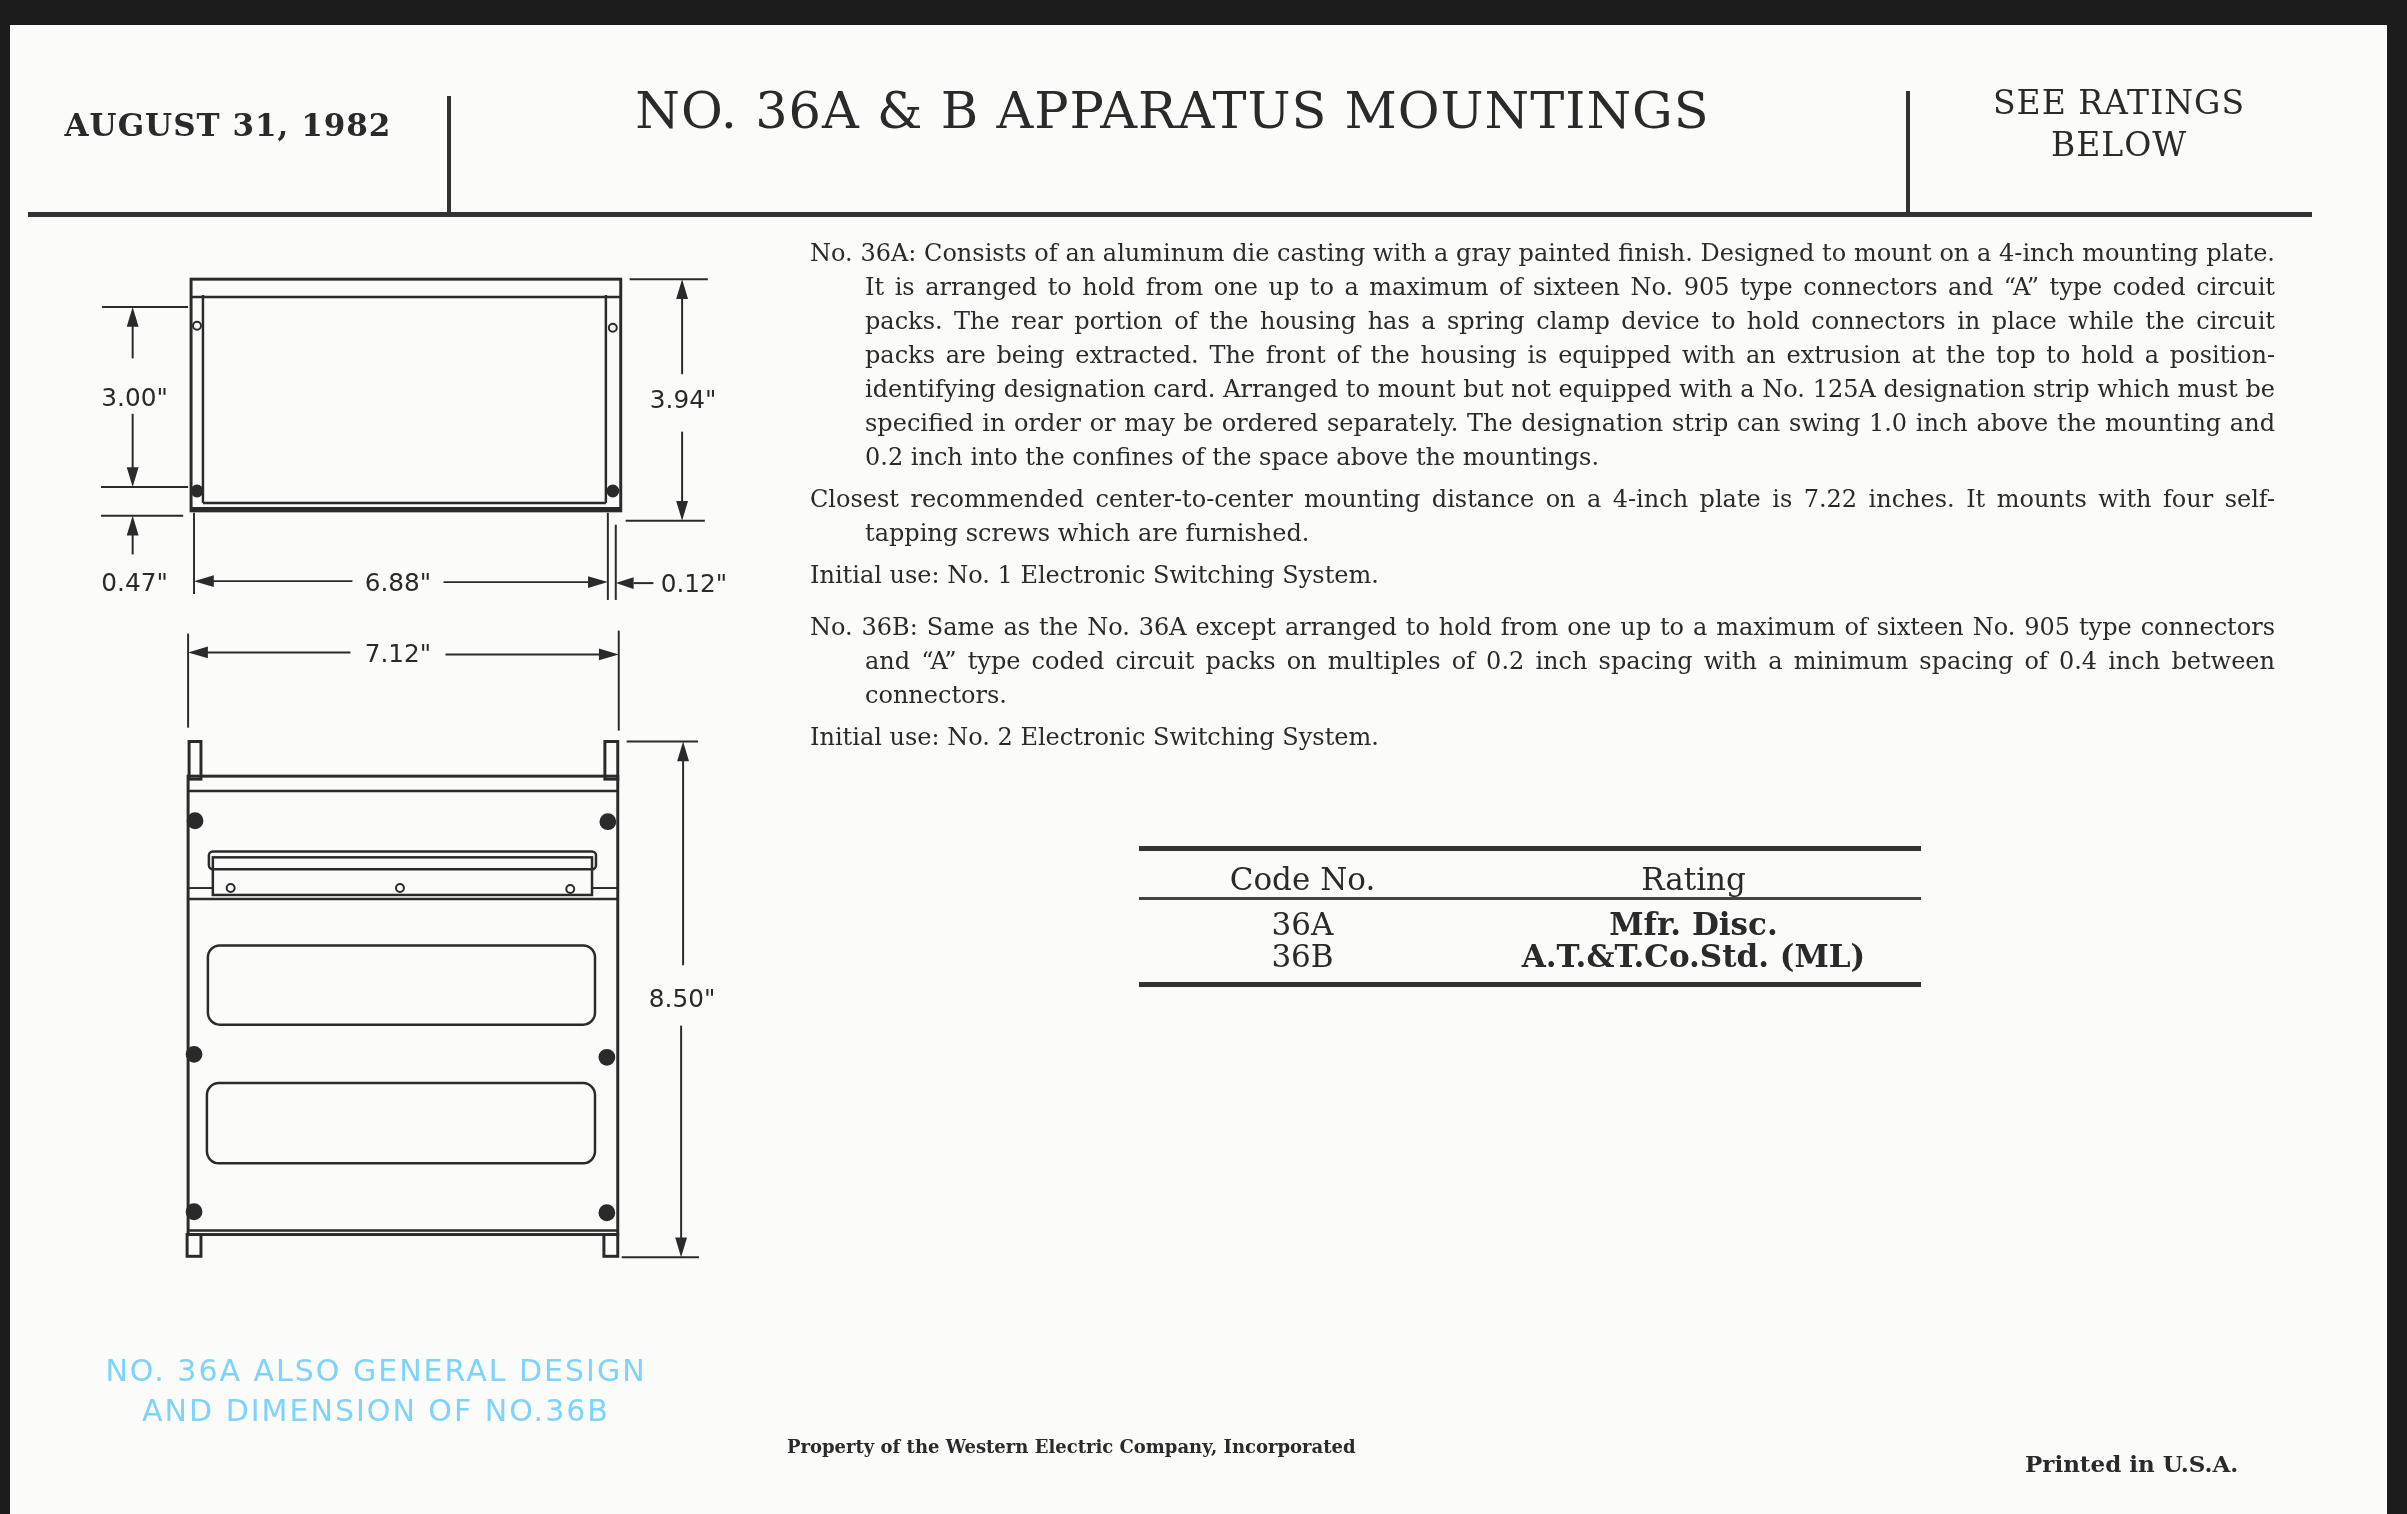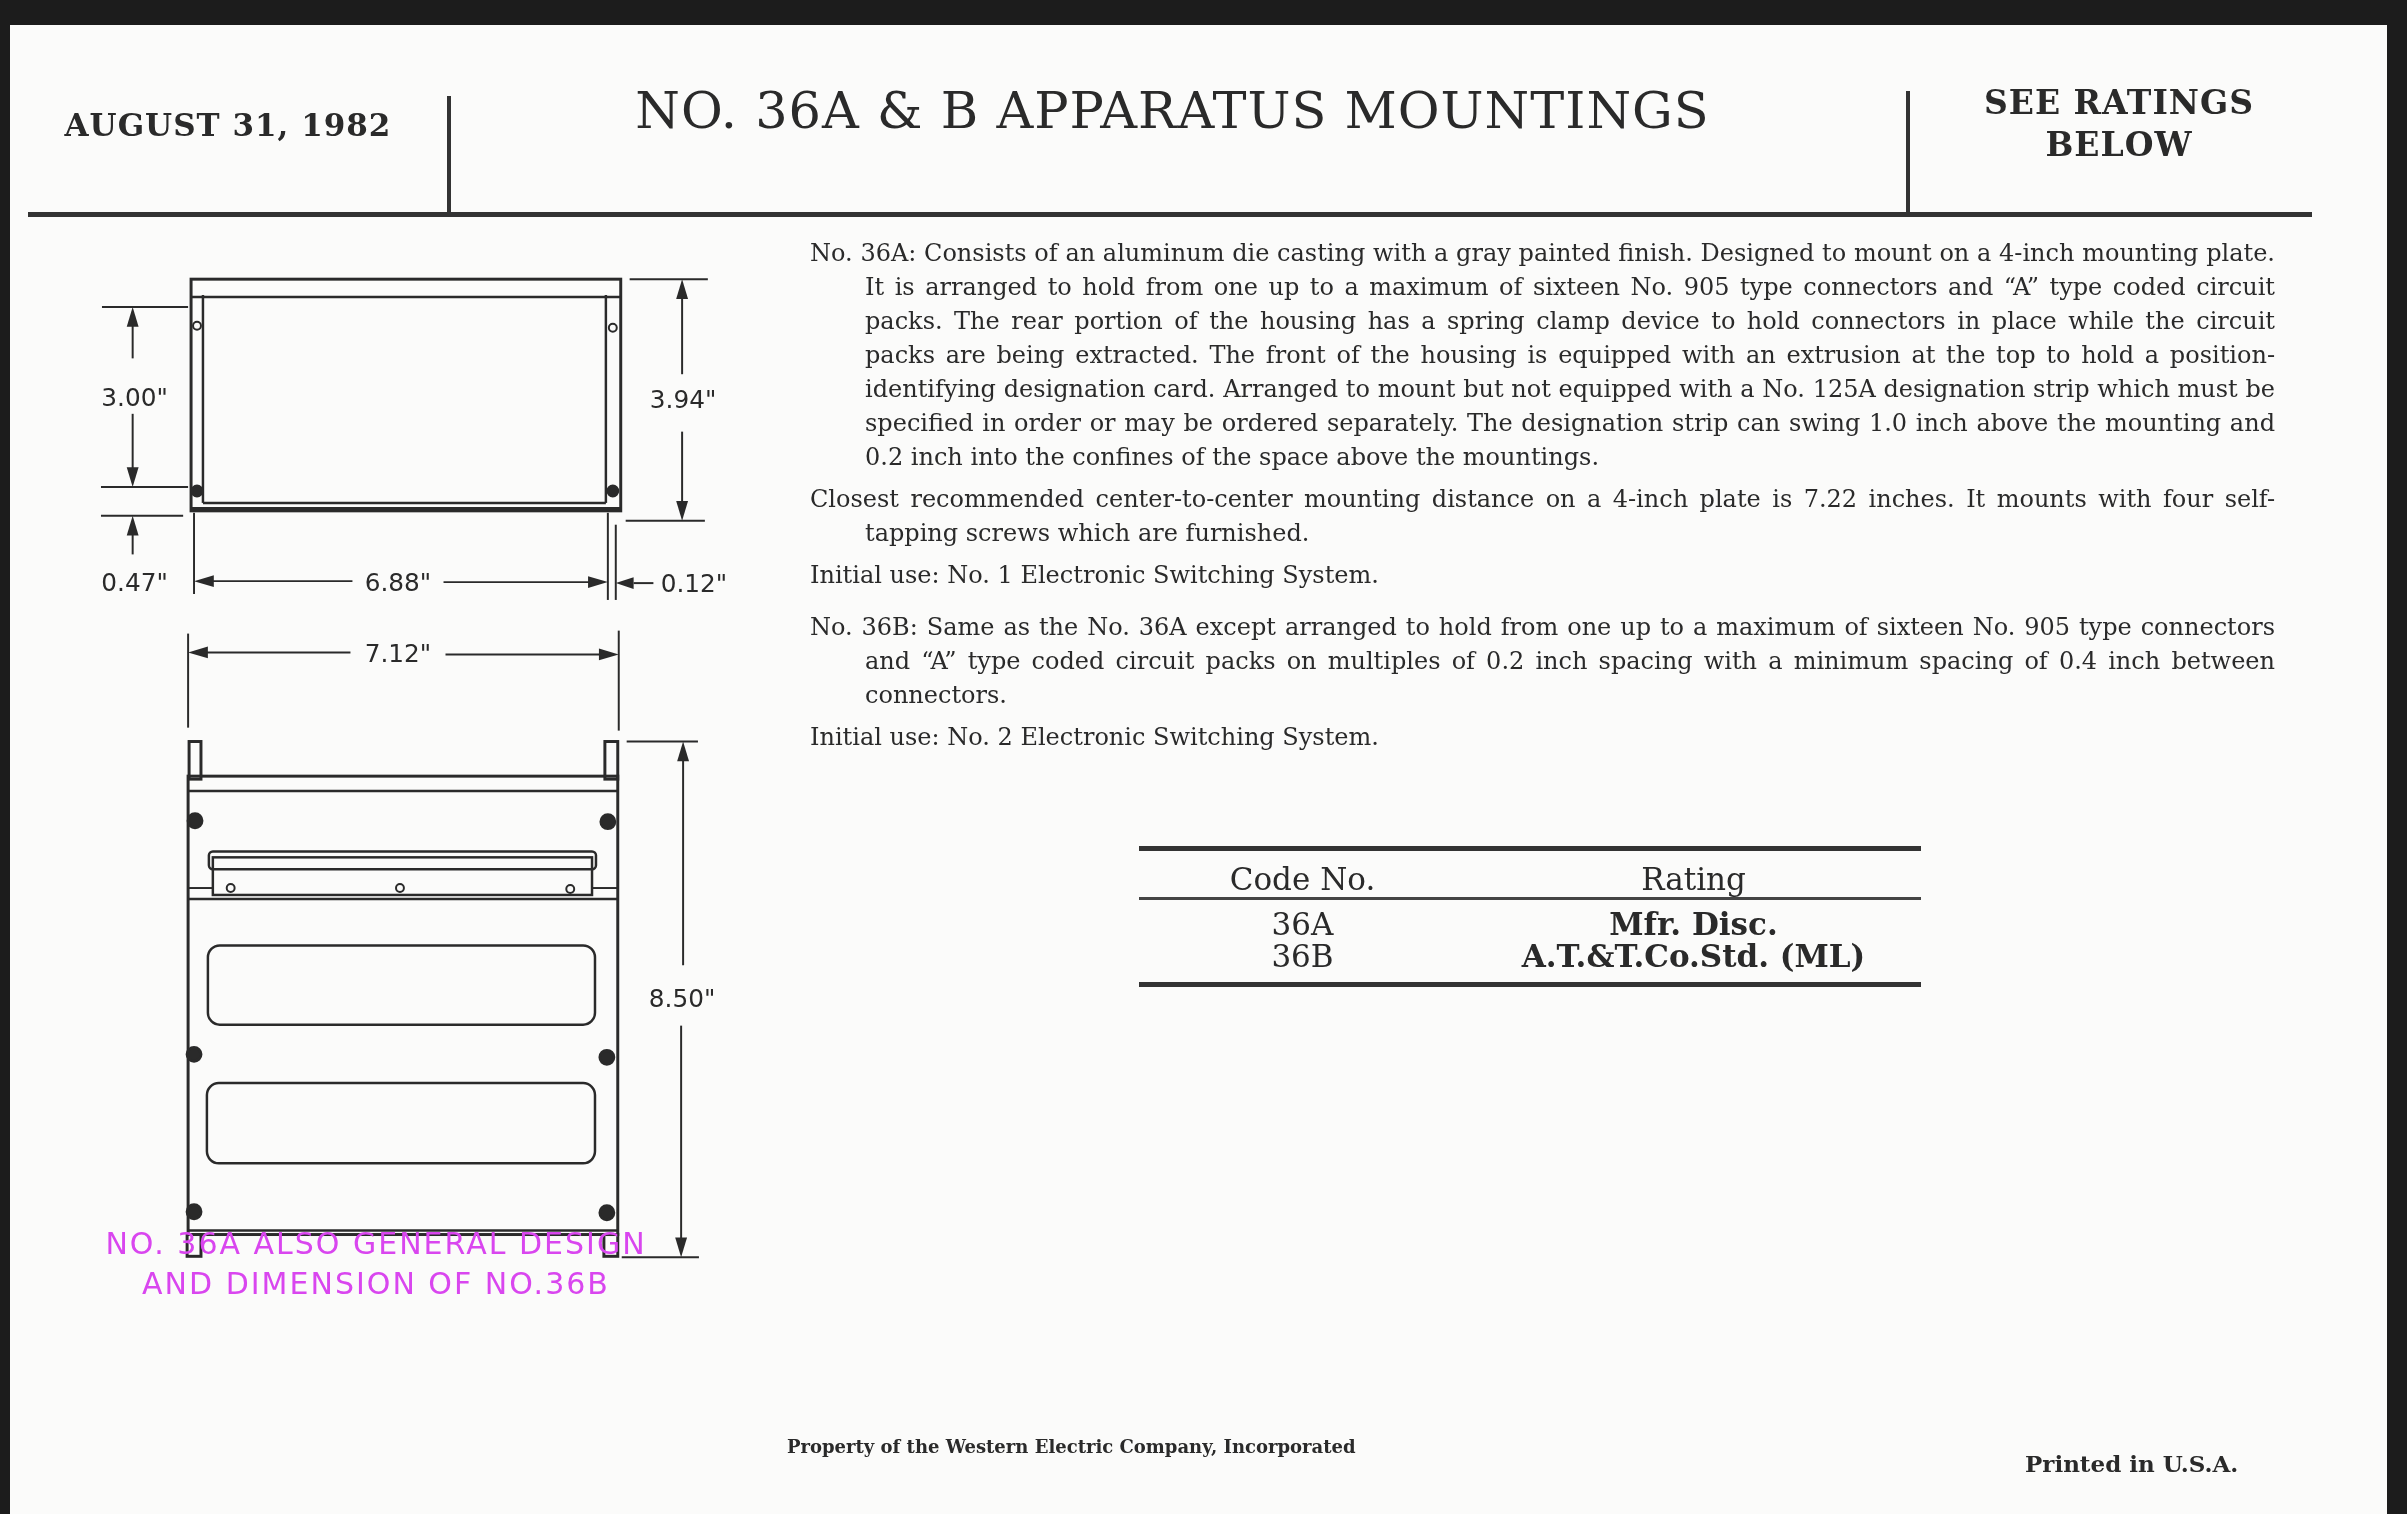--- a/index.html
+++ b/index.html
@@ -2,32 +2,32 @@
 <html><head>
 <meta charset="utf-8">
 <style>
   html, body { margin:0; padding:0; }
   body { width:2408px; height:1515px; position:relative; background:#1c1c1c; overflow:hidden; font-family:"DejaVu Serif", serif; color:#2a2a2a; }
   .paper { position:absolute; left:10px; top:25px; width:2377px; height:1490px; background:#fbfbfa; }
   .abs { position:absolute; }
   .rule { position:absolute; background:#333; }
   .hdr-date { left:40px; top:107px; width:376px; text-align:center; font-size:31px; font-weight:bold; letter-spacing:1px; }
   .hdr-title { left:450px; top:81px; width:1445px; text-align:center; font-size:51px; font-weight:normal; letter-spacing:1px; }
-  .hdr-see { left:1901px; top:82px; width:436px; text-align:center; font-size:33px; font-weight:bold; line-height:42px; letter-spacing:1px; }
+  .hdr-see { left:1901px; top:82px; width:436px; text-align:center; font-size:33px; font-weight:normal; line-height:42px; letter-spacing:1px; }
   .body-text { position:absolute; left:810px; top:236px; width:1465px; font-size:24px; line-height:34px; text-align:justify; }
   .para { margin:0 0 8px 0; padding-left:55px; text-indent:-55px; }
   .para.tight { margin-bottom:18px; }
   .tbl { position:absolute; left:1139px; top:846px; width:782px; }
   .tbl .r1 { height:5px; background:#333; }
   .tbl .r2 { height:3px; background:#444; margin-top:2px; }
   .tbl .row { display:flex; font-size:31px; line-height:32px; }
   .tbl .c1 { width:327px; text-align:center; }
   .tbl .c2 { flex:1; text-align:center; }
   .tbl .bold { font-weight:bold; }
-  .caption { position:absolute; left:99px; top:1224px; width:554px; text-align:center; font-family:"DejaVu Sans", sans-serif; font-size:30px; line-height:40px; letter-spacing:2px; color:#d946ef; }
+  .caption { position:absolute; left:99px; top:1351px; width:554px; text-align:center; font-family:"DejaVu Sans", sans-serif; font-size:30px; line-height:40px; letter-spacing:2px; color:#7dd3fc; }
   .footer-prop { position:absolute; left:787px; top:1436px; font-size:18px; font-weight:bold; }
   .footer-print { position:absolute; left:2025px; top:1450px; font-size:23px; font-weight:bold; }
   svg text { font-family:"DejaVu Sans", sans-serif; fill:#2a2a2a; }
 </style>
 </head>
 <body>
 
 <div class="paper"></div>
 
 <div class="abs hdr-date">AUGUST 31, 1982</div>

